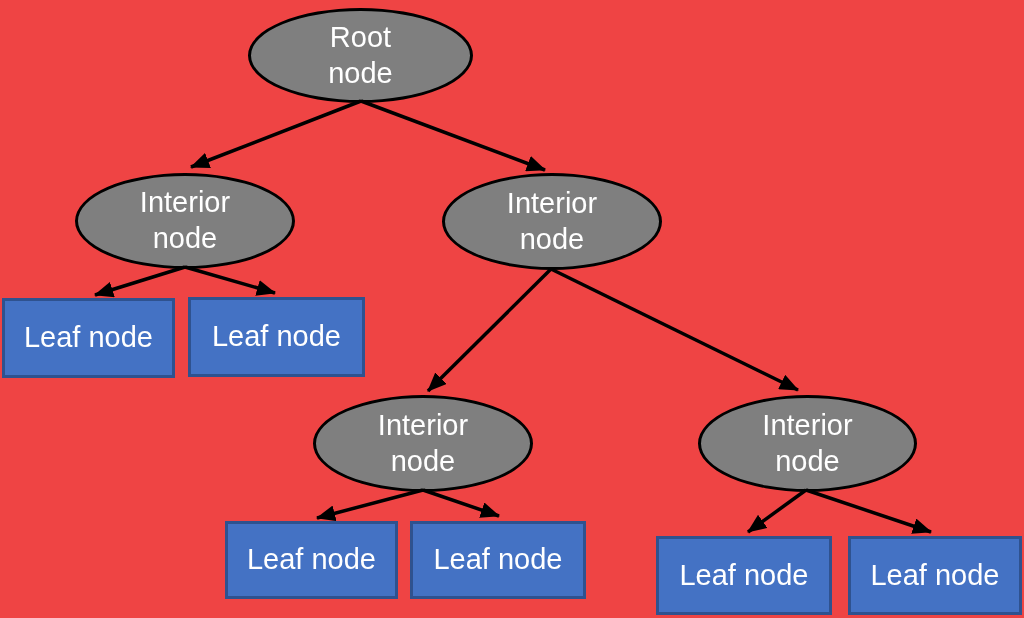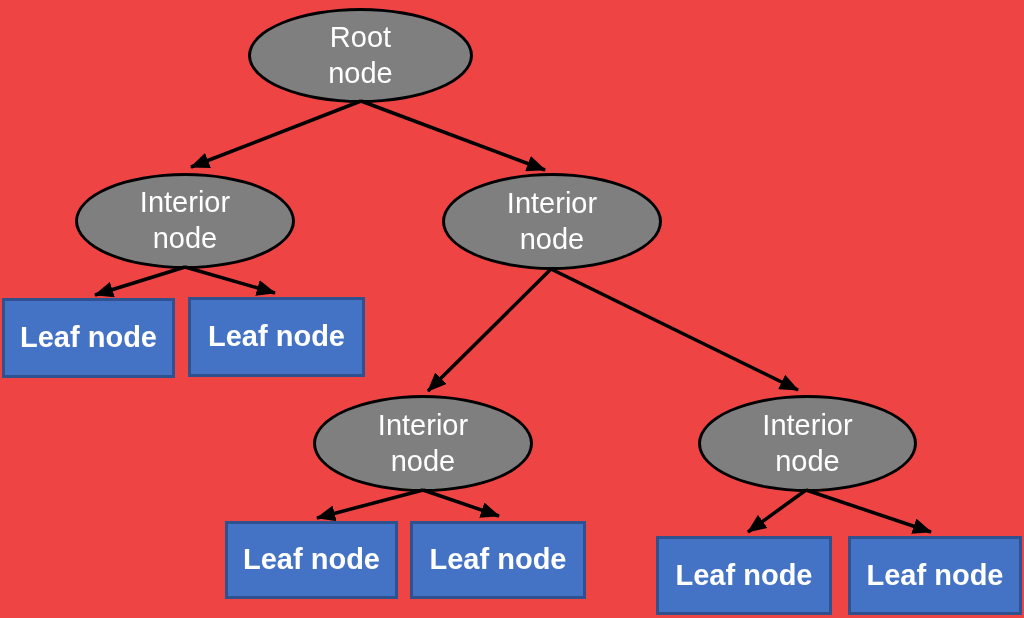--- a/index.html
+++ b/index.html
@@ -40,21 +40,20 @@
     border-radius: 50%;
     border-style: solid;
     border-width: 3px;
   }
   .node.ellipse .label {
     max-width: 130px; 
   }
   .node.rect {
     border-style: solid;
     border-width: 3px;
-    font-weight: bold;
   }
 </style>
 </head>
 <body>
 
 <div id="canvas" style="width: 1024px; height: 618px; background: #ef4444;">
   <svg id="edges-layer" viewBox="0 0 1024 618" xmlns="http://www.w3.org/2000/svg">
     <defs>
       <marker id="arrowhead" markerUnits="strokeWidth" markerWidth="5.5" markerHeight="4.6" refX="5.2" refY="2.3" orient="auto">
         <path d="M0,0 L5.5,2.3 L0,4.6 Z" fill="#000000"></path>

